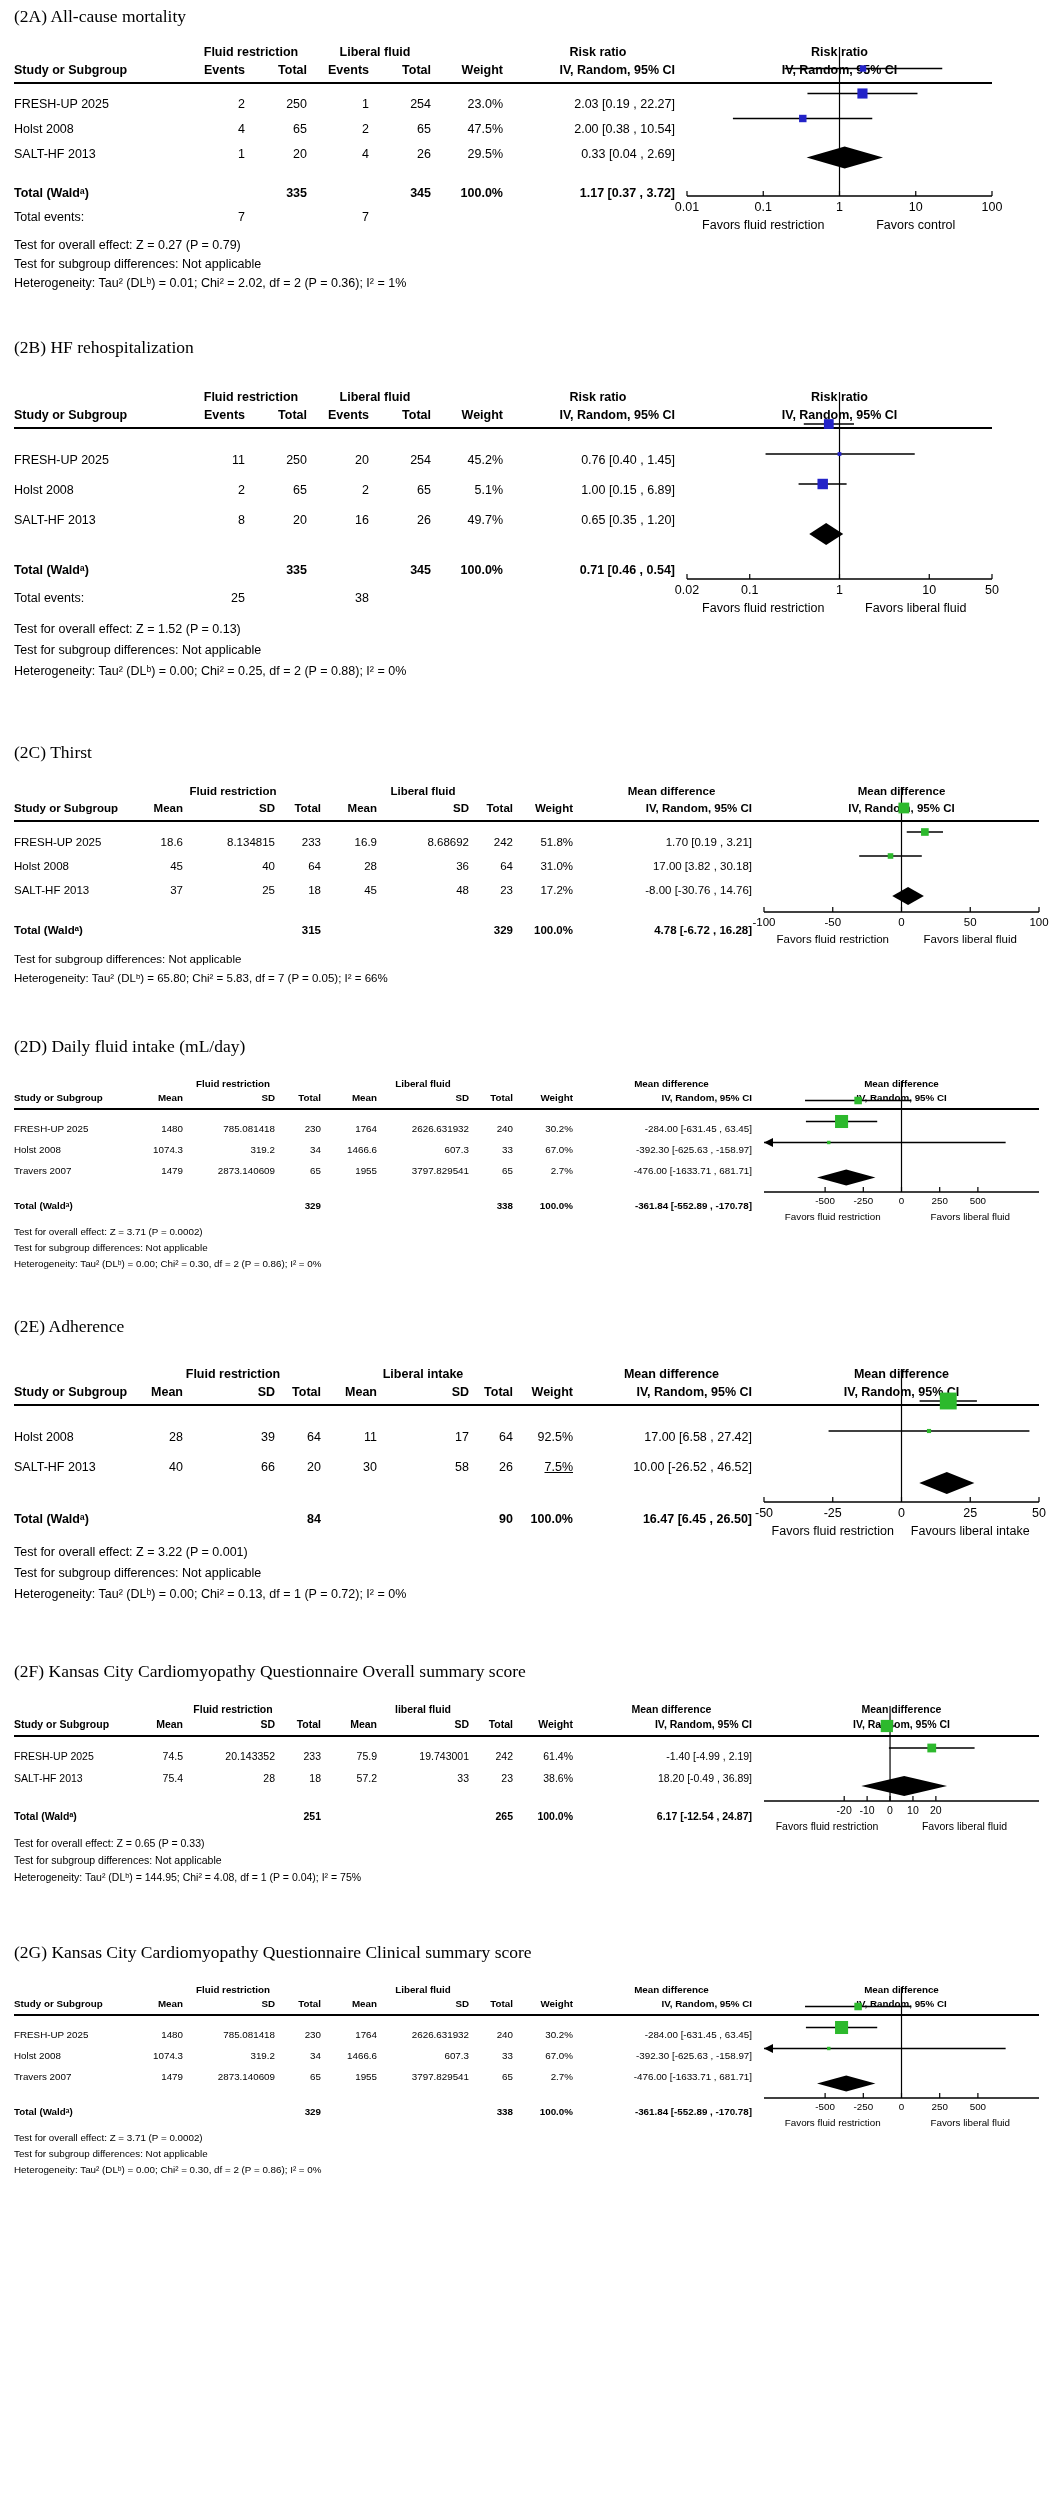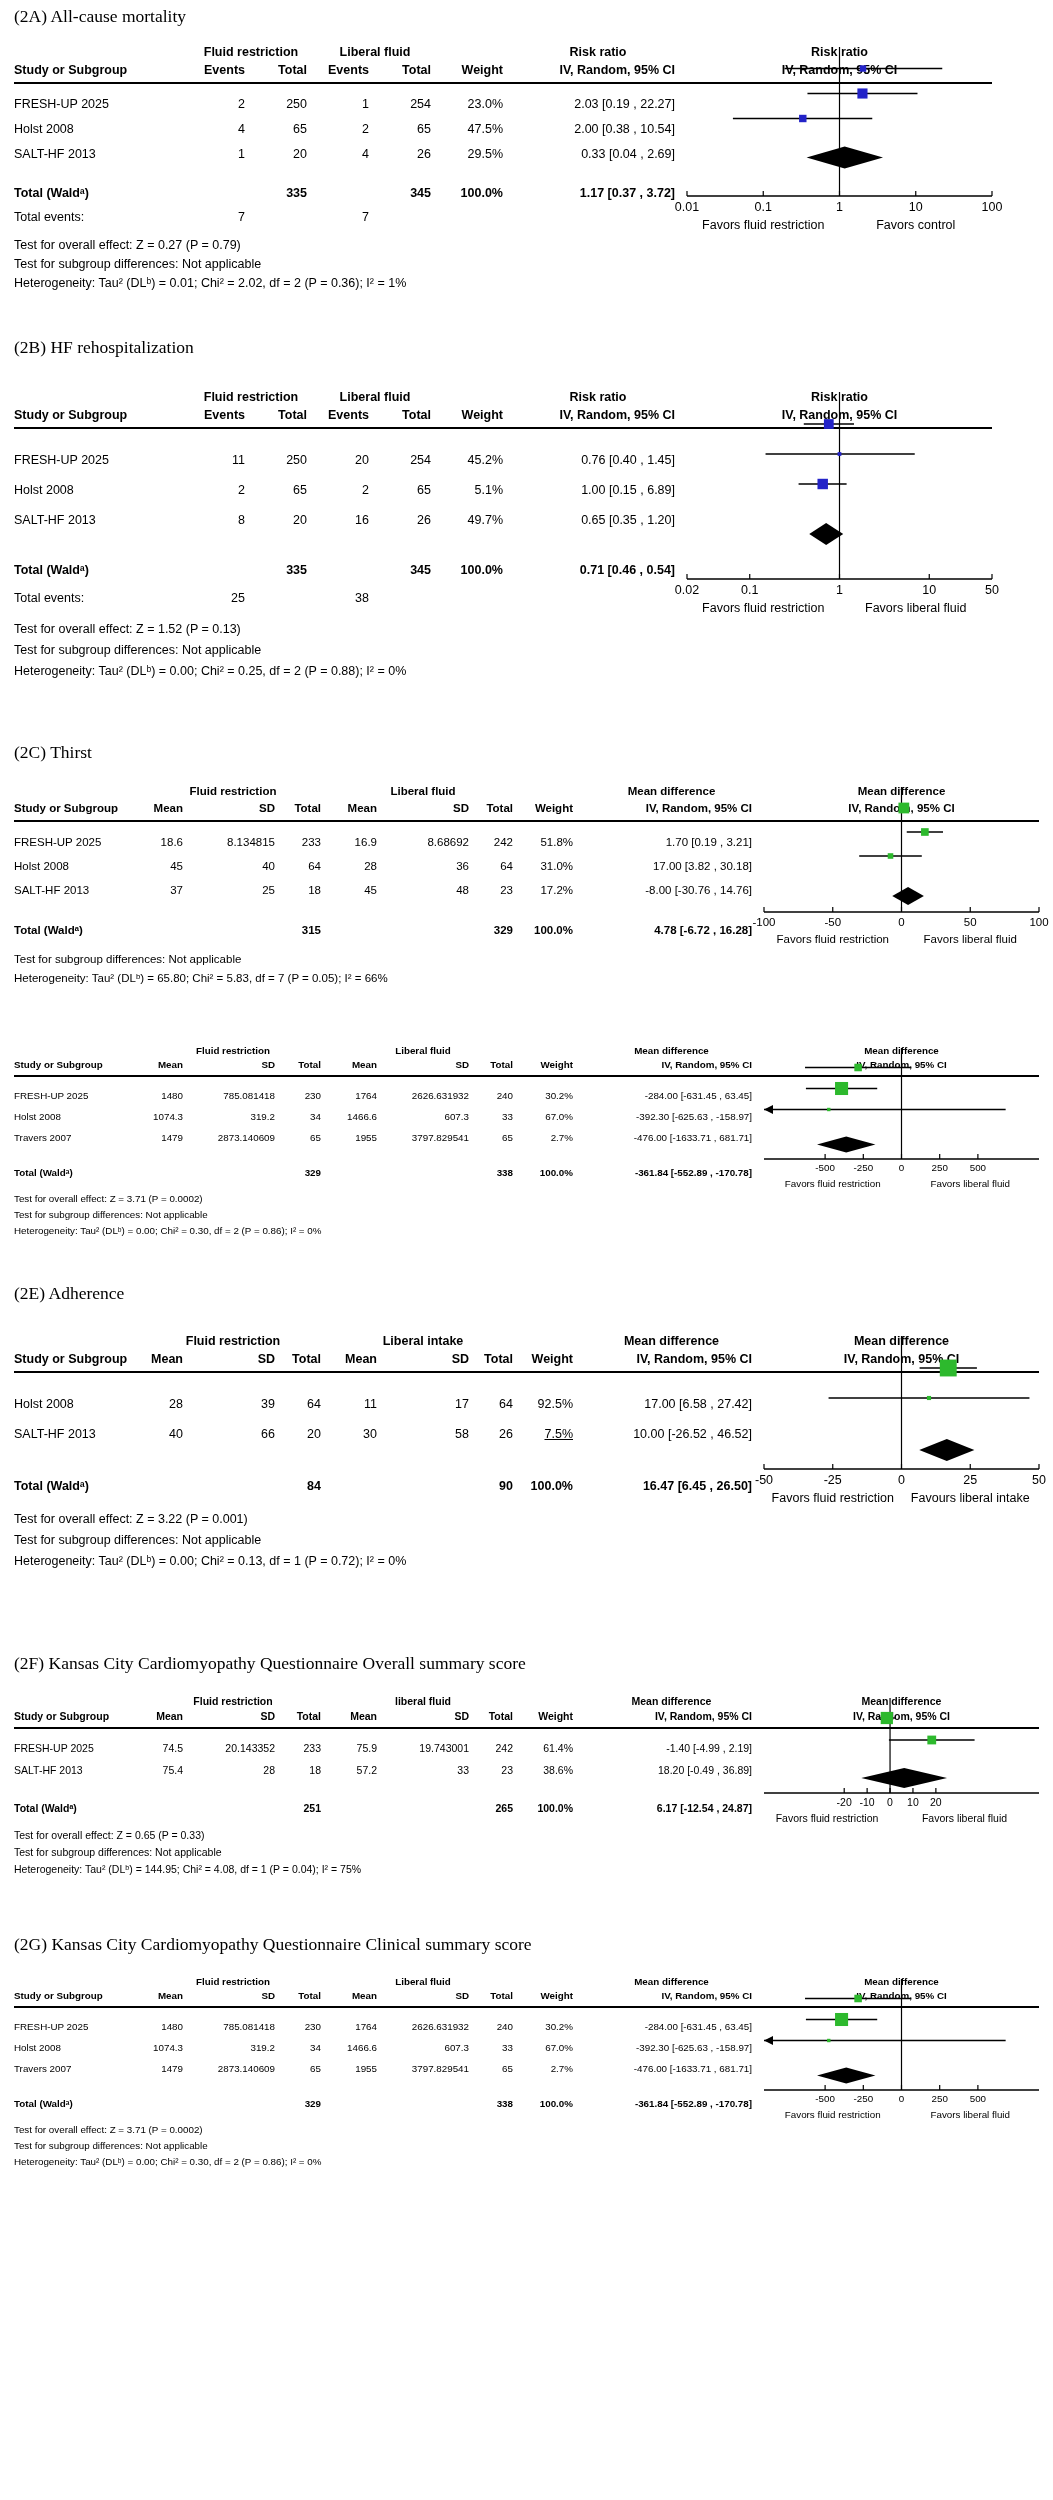--- a/index.html
+++ b/index.html
@@ -307,20 +307,21 @@
           <line x1="206.25" y1="120" x2="206.25" y2="125" stroke="#000" stroke-width="1.2"></line>
           <text x="206.25" y="138.5" text-anchor="middle" font-size="11.5">50</text>
           <line x1="275" y1="120" x2="275" y2="125" stroke="#000" stroke-width="1.2"></line>
           <text x="275" y="138.5" text-anchor="middle" font-size="11.5">100</text>
           <text x="68.75" y="156" text-anchor="middle" font-size="11.5">Favors fluid restriction</text>
           <text x="206.25" y="156" text-anchor="middle" font-size="11.5">Favors liberal fluid</text>
         </svg>
       </div>
     </div>
     <div class="panel" style="margin-bottom: 44px;">
+      <div class="panel-title">(2D) Daily fluid intake (mL/day)</div>
       <div class="pgrid" style="font-size: 9.8px; width: 1025px; padding-top: 8px;">
         <div class="prow" style="line-height: 14px;">
           <div class="c " style="width: 125px;"></div>
           <div class="c b ctr" style="width: 188px;">Fluid restriction</div>
           <div class="c b ctr" style="width: 192px;">Liberal fluid</div>
           <div class="c " style="width: 60px;"></div>
           <div class="c b ctr" style="width: 185px;">Mean difference</div>
           <div class="c b ctr" style="width: 275px;">Mean difference</div>
         </div>
         <div class="prow" style="line-height: 14px;">
@@ -406,21 +407,21 @@
           <text x="137.5" y="122.8" text-anchor="middle" font-size="9.8">0</text>
           <line x1="175.69444444444443" y1="106" x2="175.69444444444443" y2="111" stroke="#000" stroke-width="1.2"></line>
           <text x="175.69444444444443" y="122.8" text-anchor="middle" font-size="9.8">250</text>
           <line x1="213.88888888888889" y1="106" x2="213.88888888888889" y2="111" stroke="#000" stroke-width="1.2"></line>
           <text x="213.88888888888889" y="122.8" text-anchor="middle" font-size="9.8">500</text>
           <text x="68.75" y="138.6" text-anchor="middle" font-size="9.8">Favors fluid restriction</text>
           <text x="206.25" y="138.6" text-anchor="middle" font-size="9.8">Favors liberal fluid</text>
         </svg>
       </div>
     </div>
-    <div class="panel" style="margin-bottom: 81px;">
+    <div class="panel" style="margin-bottom: 56px;">
       <div class="panel-title">(2E) Adherence</div>
       <div class="pgrid" style="font-size: 12.5px; width: 1025px; padding-top: 16px;">
         <div class="prow" style="line-height: 18px;">
           <div class="c " style="width: 125px;"></div>
           <div class="c b ctr" style="width: 188px;">Fluid restriction</div>
           <div class="c b ctr" style="width: 192px;">Liberal intake</div>
           <div class="c " style="width: 60px;"></div>
           <div class="c b ctr" style="width: 185px;">Mean difference</div>
           <div class="c b ctr" style="width: 275px;">Mean difference</div>
         </div>

